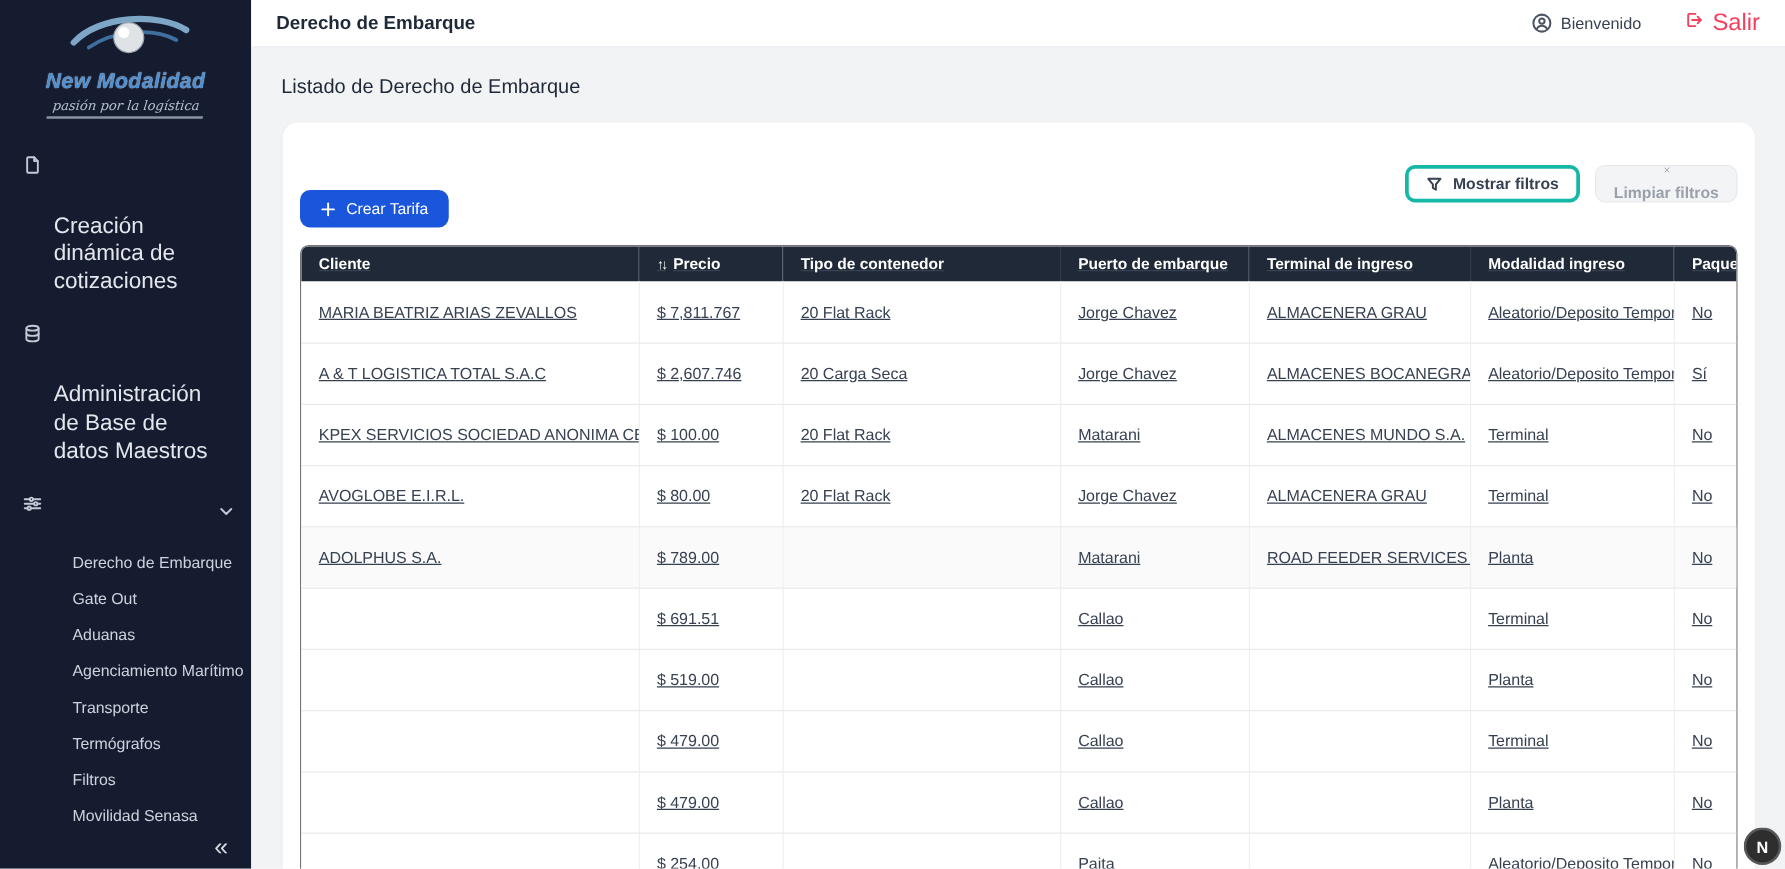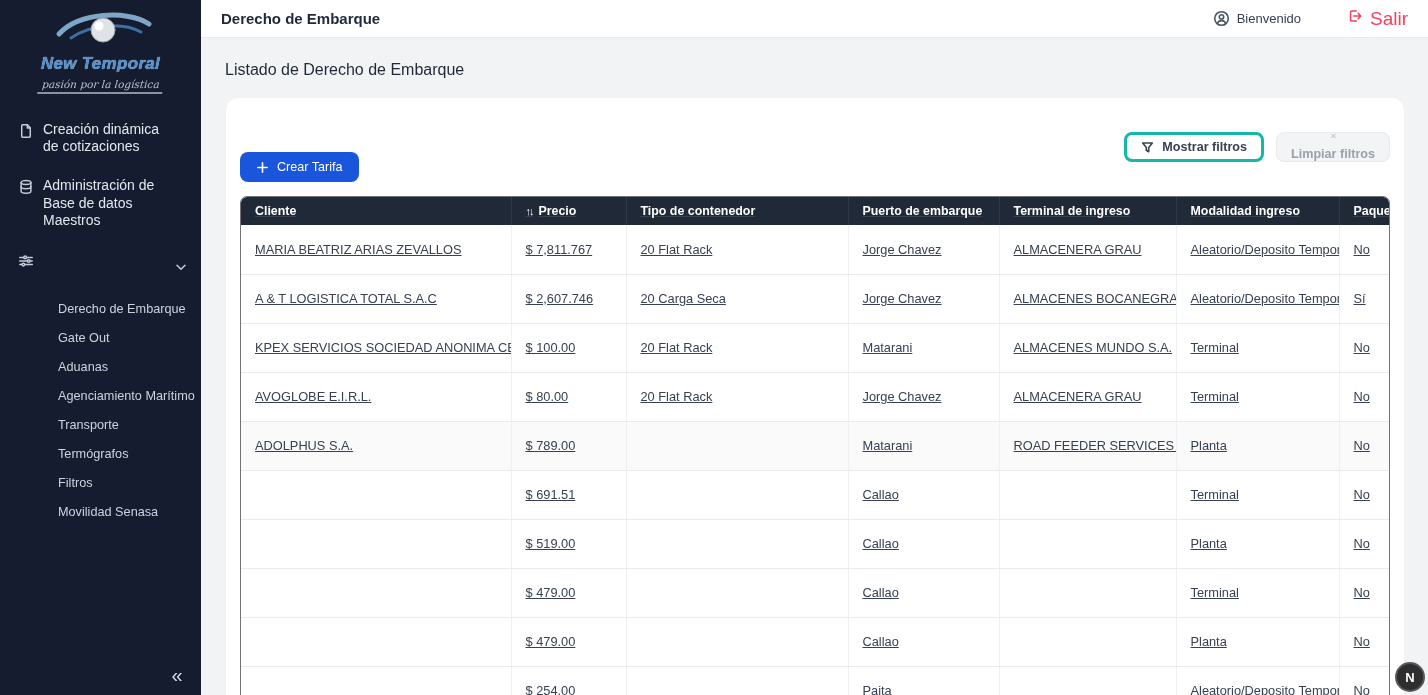--- a/index.html
+++ b/index.html
@@ -10,33 +10,33 @@
   .sidebar { width:201px; min-width:201px; height:695px; background:#151c30; color:#dbe0e8;
              display:flex; flex-direction:column; }
   .logo-wrap { padding:8px 10px 0 10px; text-align:center; margin-bottom:16px; }
   .logo-title { font-style:italic; font-weight:bold; font-size:17px; color:#4e8fd1;
                 text-shadow:0 0 1px #fff, 1px 1px 0 #0b0f1c; letter-spacing:.3px; margin-top:-6px; }
   .logo-tagline { font-family:"DejaVu Serif", serif; font-style:italic; font-size:10.5px; color:#b7c0cd;
                   border-bottom:2px solid #8a93a2; display:inline-block; padding:0 4px 2px 4px; transform:skewX(-6deg); }
   .nav { padding:0 0 0 18px; }
   .nav-item { display:flex; align-items:flex-start; gap:9px; padding:11px 12px 11px 0; cursor:pointer; }
   .nav-item svg { width:16px; height:16px; flex:none; margin-top:2px; stroke:#c3cad6; }
-  .nav-label { font-size:14px; line-height:1.23; color:#e3e7ed; width:132px; }
+  .nav-label { font-size:18px; line-height:1.23; color:#e3e7ed; width:132px;margin-top:47px; }
   .nav-item .chev { margin-left:auto; margin-top:8px; }
   .subnav { padding:8px 0 0 40px; }
   .sub-item { font-size:12.7px; color:#ccd3dd; padding:7.5px 0; cursor:pointer; }
   .collapse-btn { margin-top:auto; margin-bottom:10px; padding-left:153px; font-size:20px; color:#d6dbe3;
                   cursor:pointer; line-height:1; background:none; border:none; }
 
   
   .main { flex:1; display:flex; flex-direction:column; min-width:0; }
   .topbar { height:38px; background:#fff; display:flex; align-items:center; padding:0 20px;
             border-bottom:1px solid #e9eaee; }
   .topbar-title { font-size:15px; font-weight:bold; color:#1f2937; }
-  .topbar-right { margin-left:auto; display:flex; align-items:center; gap:46px; }
+  .topbar-right { margin-left:auto; display:flex; align-items:center; gap:34px; }
   .welcome { display:flex; align-items:center; gap:7px; font-size:13px; color:#374151; cursor:pointer; }
   .welcome svg { width:17px; height:17px; stroke:#4b5563; }
   .logout { display:flex; align-items:flex-start; gap:7px; font-size:19px; color:#f43f5e; cursor:pointer; }
   .logout svg { width:16px; height:16px; stroke:#f43f5e; }
 
   .content { flex:1; background:#f2f3f5; overflow:hidden; }
   .page-heading { font-size:16px; font-weight:500; color:#1f2937; margin:23px 0 0 24px; }
 
   .card { background:#fff; border-radius:12px; margin:19px 24px 0 25px; padding:14px 14px 40px 14px;
           box-shadow:0 1px 2px rgba(16,24,40,.06); height:620px; position:relative; }
@@ -86,21 +86,21 @@
 
 <aside class="sidebar">
   <div class="logo-wrap">
     <svg width="120" height="48" viewBox="0 0 120 48">
       <path d="M18 26 C38 4, 86 2, 108 16" stroke="#7ea7c7" stroke-width="5"></path>
       <path d="M30 30 C50 16, 82 14, 100 24" stroke="#3f6f9e" stroke-width="3"></path>
       <circle cx="62" cy="22" r="12" fill="#dfe3e6" stroke="#9aa4ad" stroke-width="1"></circle>
       <circle cx="58" cy="18" r="4.5" fill="#ffffff" stroke="none"></circle>
       <path d="M16 34 C40 44, 88 44, 110 32" stroke="#5d githa87b2" stroke-width="0"></path>
     </svg>
-    <div class="logo-title">New Temporal</div>
+    <div class="logo-title">New Modalidad</div>
     <div class="logo-tagline">pasión por la logística</div>
   </div>
 
   <nav class="nav">
     <div class="nav-item">
       <svg viewBox="0 0 18 18">
         <path d="M10.5 2H5.2C4.6 2 4.2 2.4 4.2 3v12c0 .6.4 1 1 1h7.6c.6 0 1-.4 1-1V5.5L10.5 2z"></path>
         <path d="M10.5 2v3.5h3.3"></path>
       </svg>
       <span class="nav-label">Creación dinámica de cotizaciones</span>

